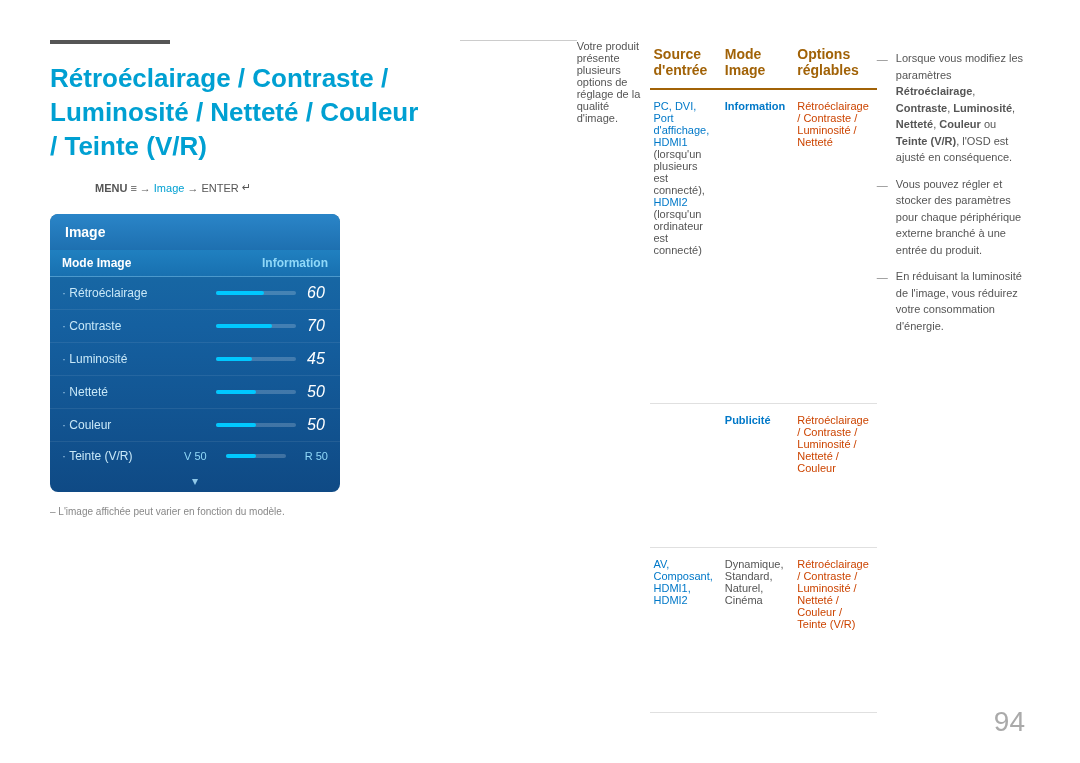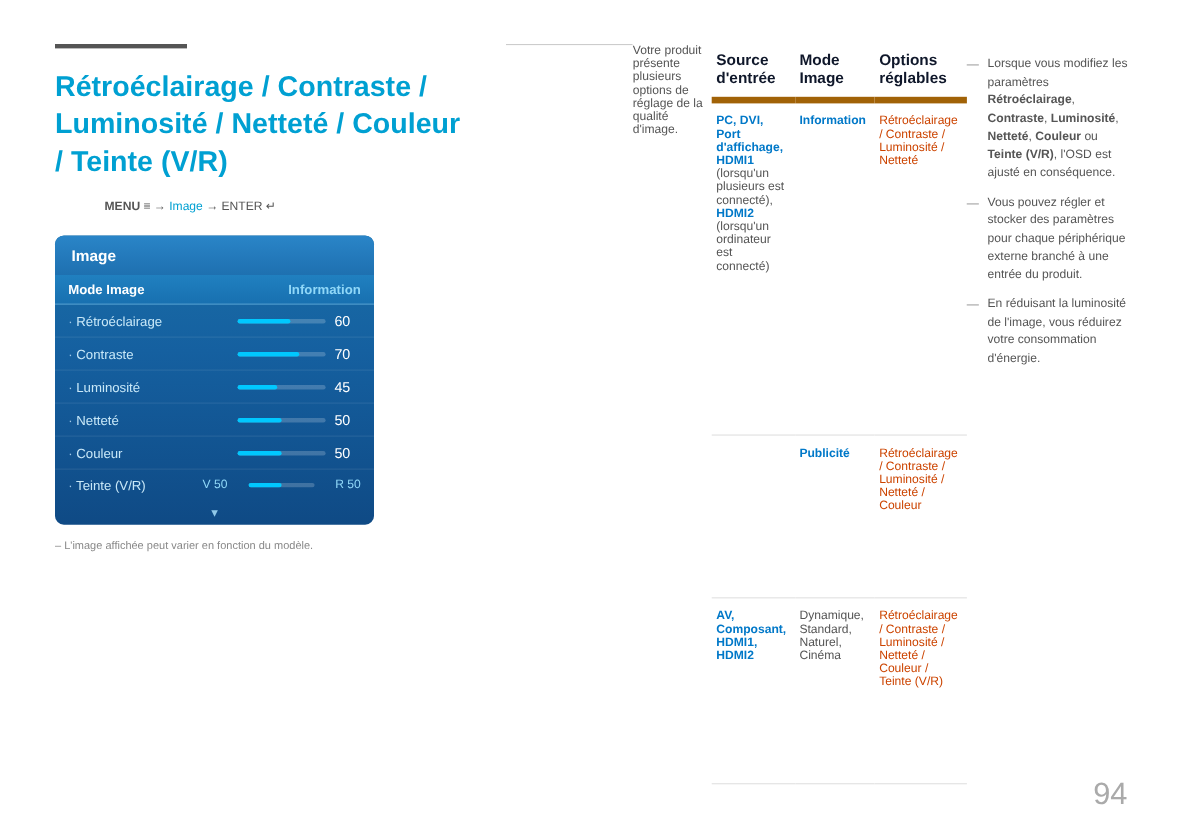--- a/index.html
+++ b/index.html
@@ -138,23 +138,24 @@
     }
 
     .osd-slider-fill {
       height: 100%;
       background: #00c8ff;
       border-radius: 2px;
     }
 
     .osd-value {
       color: #fff;
-      font-size: 13px;
+      font-size: 16px;
       min-width: 24px;
-      text-align: left;
+      text-align: center;
+      font-style: italic;
     }
 
     .osd-teinte-row {
       display: flex;
       align-items: center;
       padding: 7px 12px;
     }
 
     .osd-teinte-label {
       color: #c8e8f8;
@@ -237,39 +238,39 @@
     
     .info-table {
       width: 100%;
       border-collapse: collapse;
       margin-bottom: 20px;
     }
 
     .info-table th {
       font-size: 14px;
       font-weight: bold;
-      color: #0f172a;
+      color: #a16207;
       text-align: left;
       padding: 6px 8px 10px 4px;
-      border-bottom: 6px solid #a16207;
+      border-bottom: 2px solid #a16207;
     }
 
     .info-table td {
       font-size: 11px;
       color: #555;
       padding: 10px 8px 10px 4px;
       vertical-align: top;
       border-bottom: 1px solid #e0e0e0;
     }
 
     .info-table .col-source { width: 230px; }
     .info-table .col-mode { width: 160px; }
     .info-table .col-options { width: auto; }
 
-    .source-blue { color: #0078c8; font-weight: bold; margin-top: 24px; }
+    .source-blue { color: #0078c8; font-weight: normal; margin-top: 24px; }
     .mode-blue { color: #0078c8; font-weight: bold; }
     .options-red { color: #cc4400; font-weight: normal; }
 
     .bullets-section {
       margin-top: 10px;
       display: flex;
       flex-direction: column;
       gap: 10px;
     }
 

